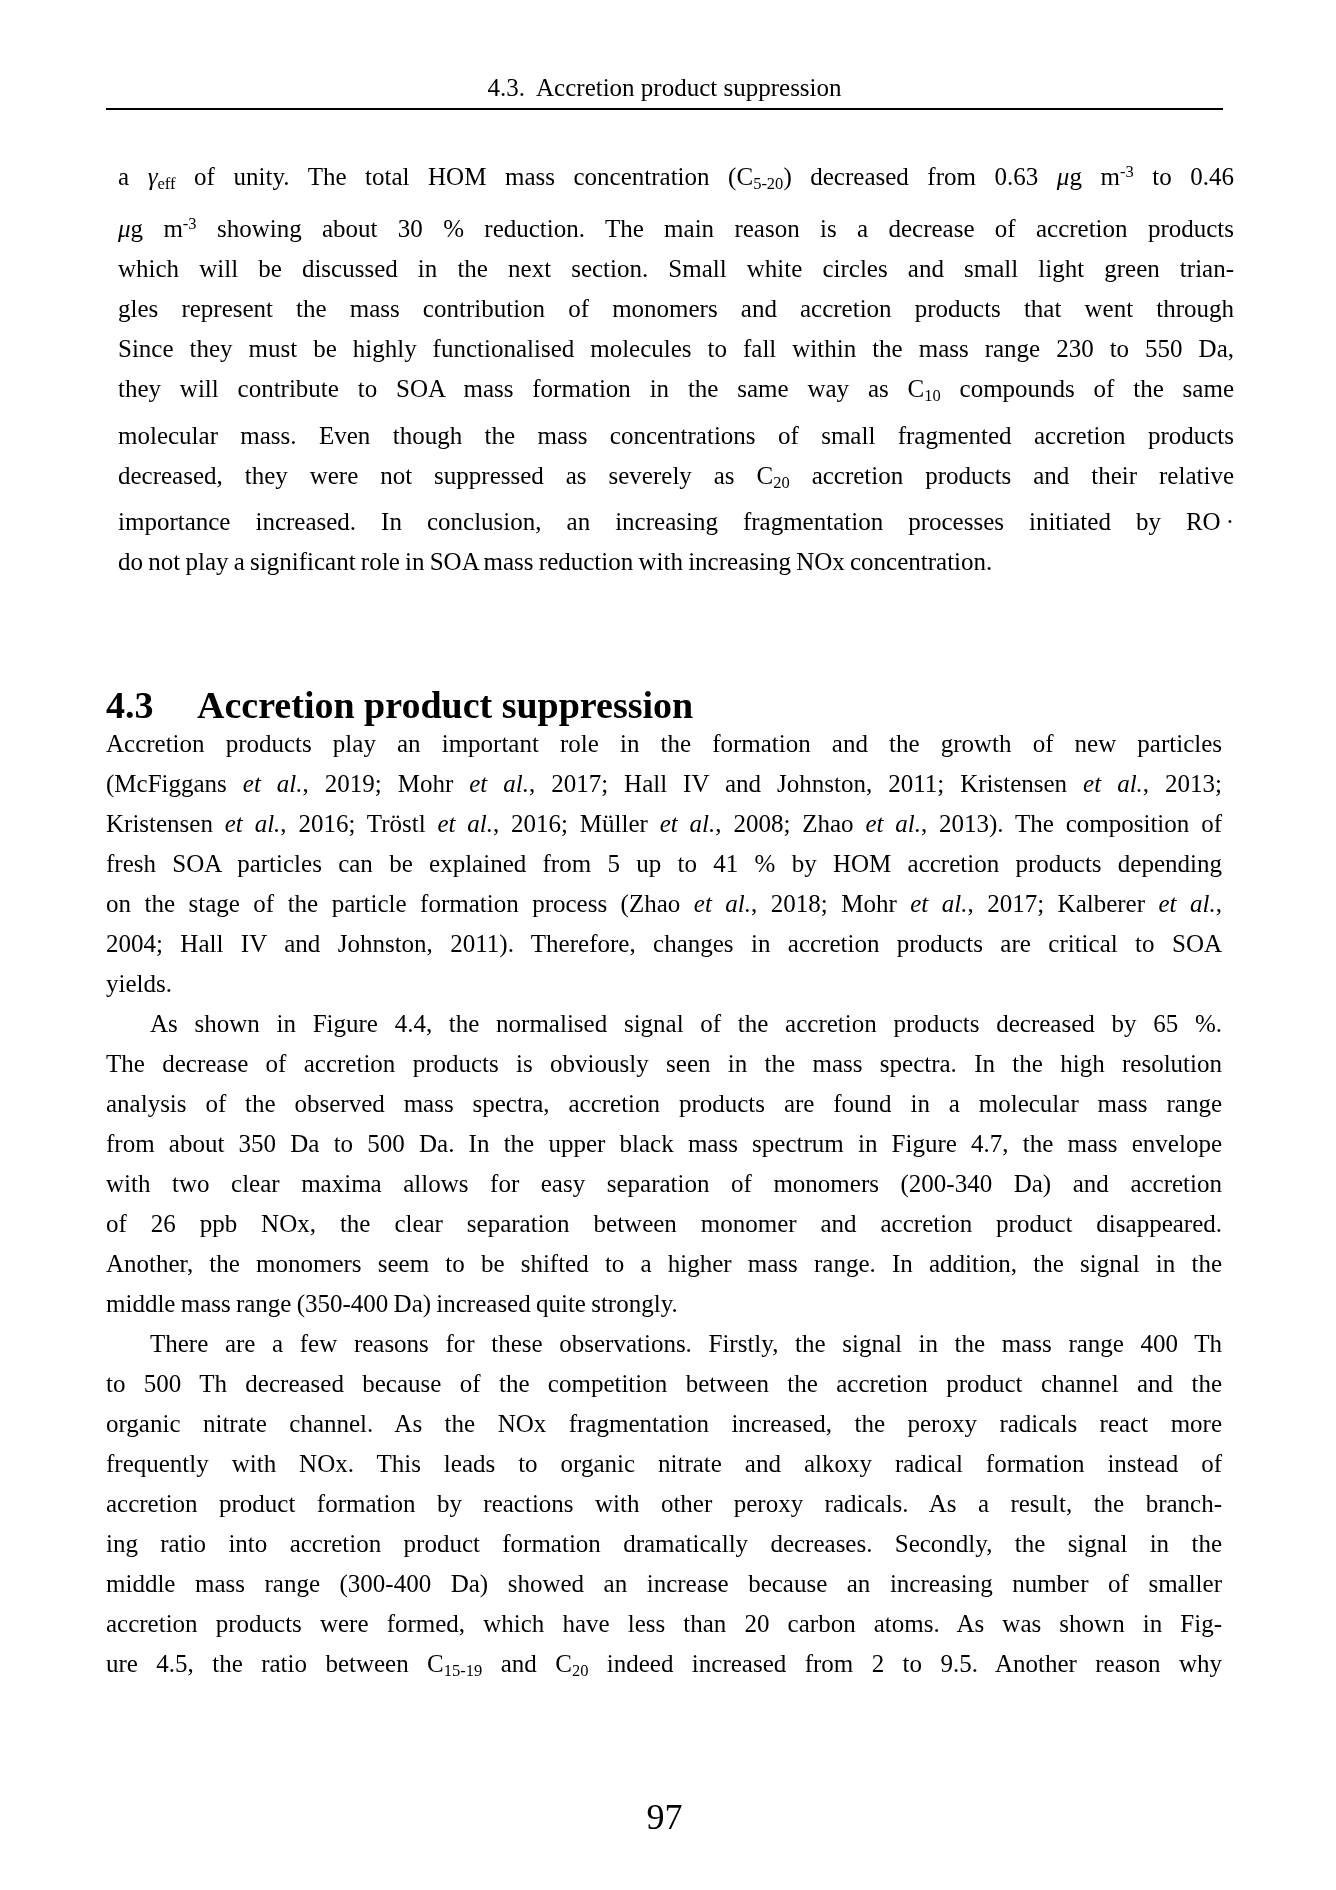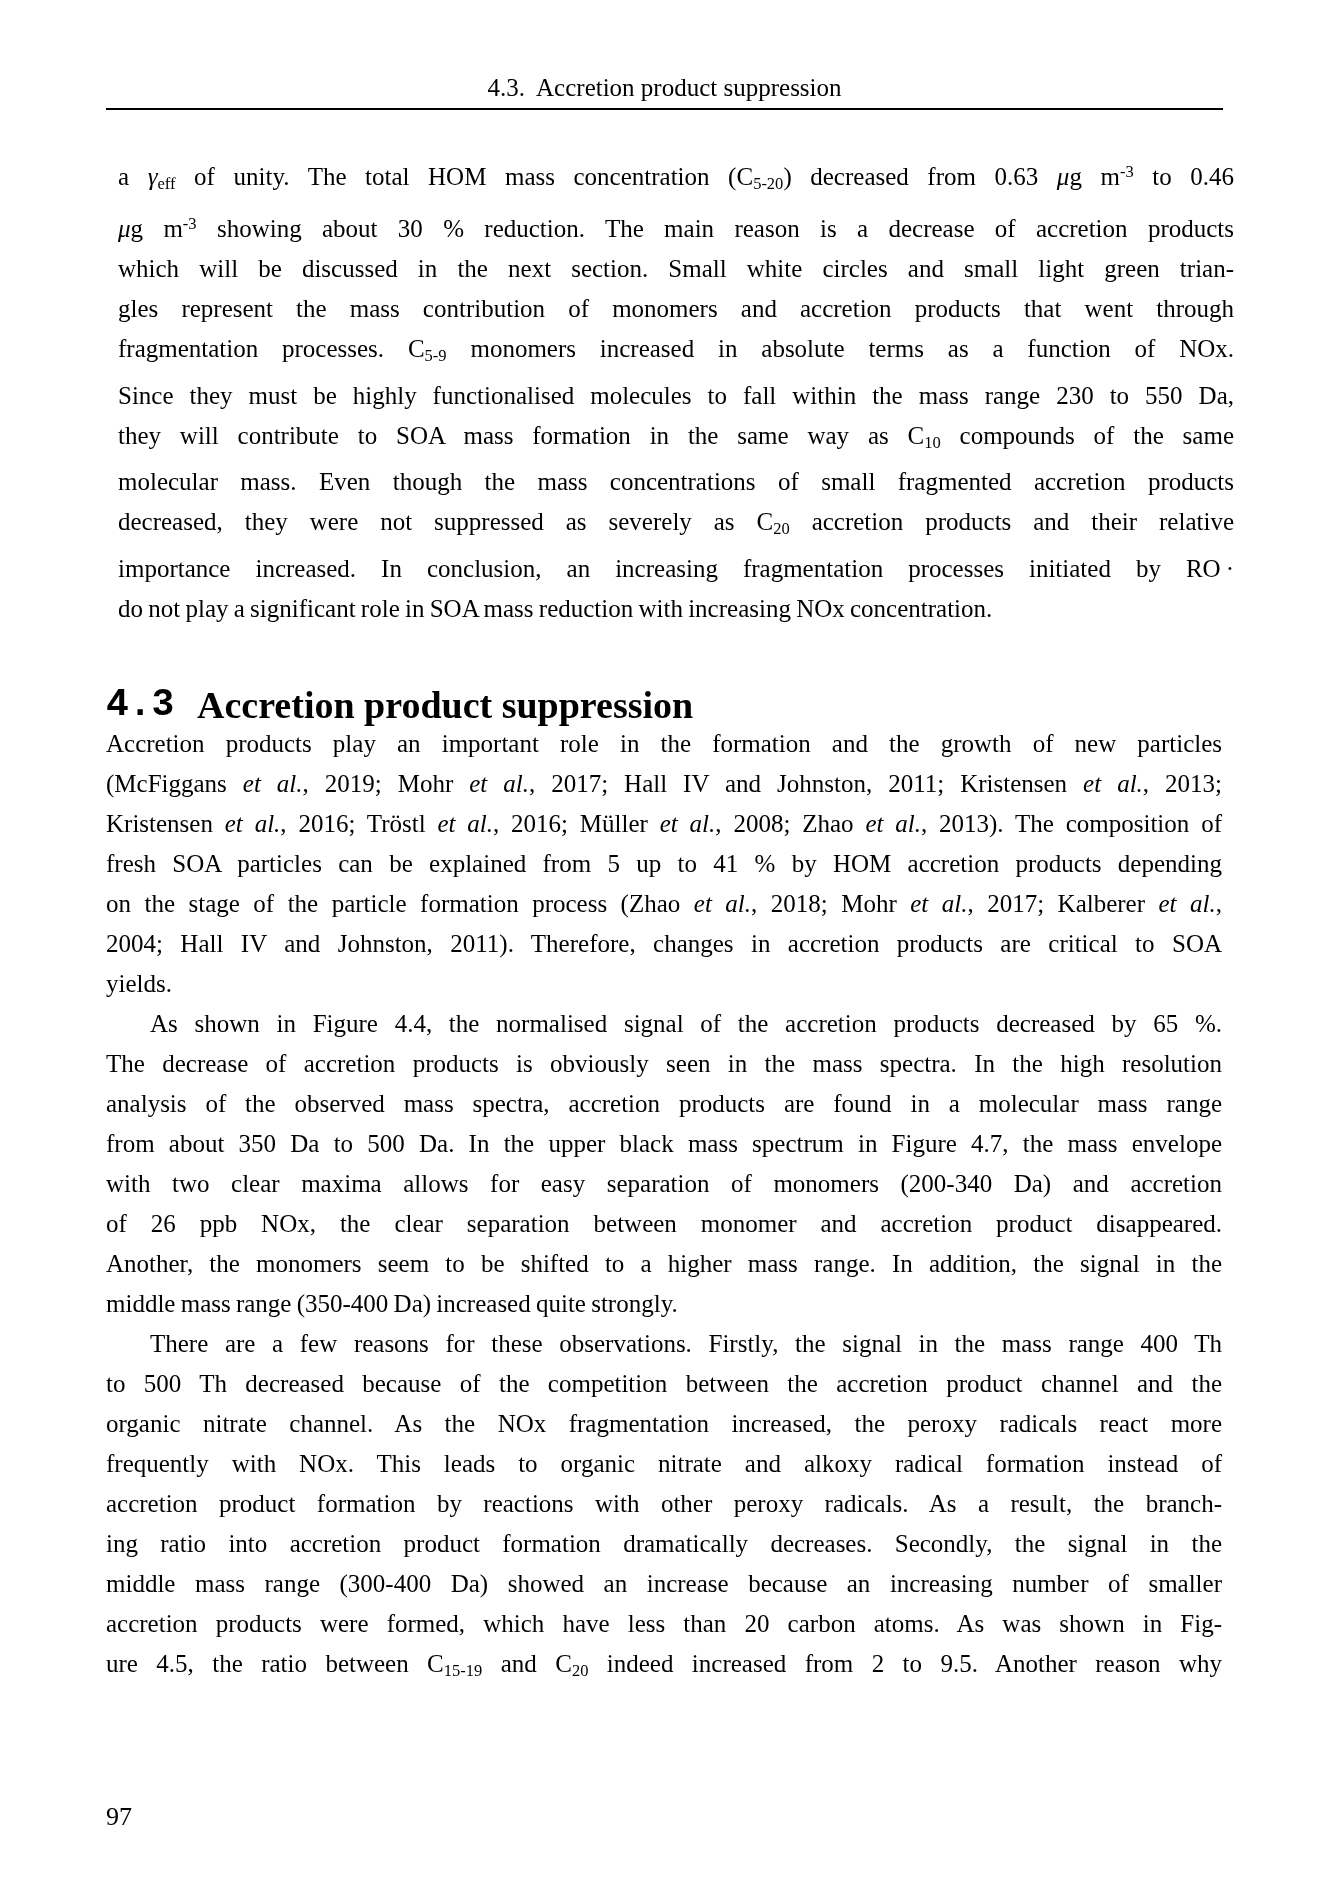--- a/index.html
+++ b/index.html
@@ -30,60 +30,59 @@
     top: 152px; left: 118px; width: 1116px;
   }
   .section-heading {
     position: absolute;
     top: 649px; left: 106px; width: 1116px;
     font-weight: bold;
     font-size: 38px;
     line-height: 48px;
     display: flex;
   }
-  .section-number { width: 91px; flex: none; font-family: Liberation Mono, monospace; }
+  .section-number { width: 91px; flex: none; }
   .flow-block {
     position: absolute;
     top: 724px; left: 106px; width: 1116px;
   }
   .ln {
     font-size: 25px;
     line-height: 40px;
     text-align: justify;
     text-align-last: justify;
     word-spacing: -1px;
   }
   .ln.last { text-align-last: left; }
   .ln.ind { text-indent: 44px; }
   .sub { font-size: 0.66em; vertical-align: -0.22em; }
   .sup { font-size: 0.66em; vertical-align: 0.5em; }
   .i { font-style: italic; }
   .page-number {
     position: absolute;
     top: 1797px; left: 106px; width: 1117px;
-    text-align: left;
-    font-size: 26px;
+    text-align: center;
+    font-size: 36px;
     line-height: 40px;
   }
 </style>
 </head>
 <body>
 
 <div class="page">
 
   <div class="running-header">4.3.  Accretion product suppression</div>
 
   <div class="header-rule"></div>
 
   <div class="para-block-1">
       <div class="ln">a <span class="i">γ</span><span class="sub">eff</span> of unity. The total HOM mass concentration (C<span class="sub">5-20</span>) decreased from 0.63 <span class="i">μ</span>g m<span class="sup">-3</span> to 0.46</div>
       <div class="ln"><span class="i">μ</span>g m<span class="sup">-3</span> showing about 30 % reduction. The main reason is a decrease of accretion products</div>
       <div class="ln">which will be discussed in the next section. Small white circles and small light green trian-</div>
       <div class="ln">gles represent the mass contribution of monomers and accretion products that went through</div>
-      <div class="ln">fragmentation processes. C<span class="sub">5-9</span> monomers increased in absolute terms as a function of NOx.</div>
       <div class="ln">Since they must be highly functionalised molecules to fall within the mass range 230 to 550 Da,</div>
       <div class="ln">they will contribute to SOA mass formation in the same way as C<span class="sub">10</span> compounds of the same</div>
       <div class="ln">molecular mass. Even though the mass concentrations of small fragmented accretion products</div>
       <div class="ln">decreased, they were not suppressed as severely as C<span class="sub">20</span> accretion products and their relative</div>
       <div class="ln">importance increased. In conclusion, an increasing fragmentation processes initiated by RO ·</div>
       <div class="ln last">do not play a significant role in SOA mass reduction with increasing NOx concentration.</div>
     </div>
 
   <h2 class="section-heading">
     <span class="section-number">4.3</span>

